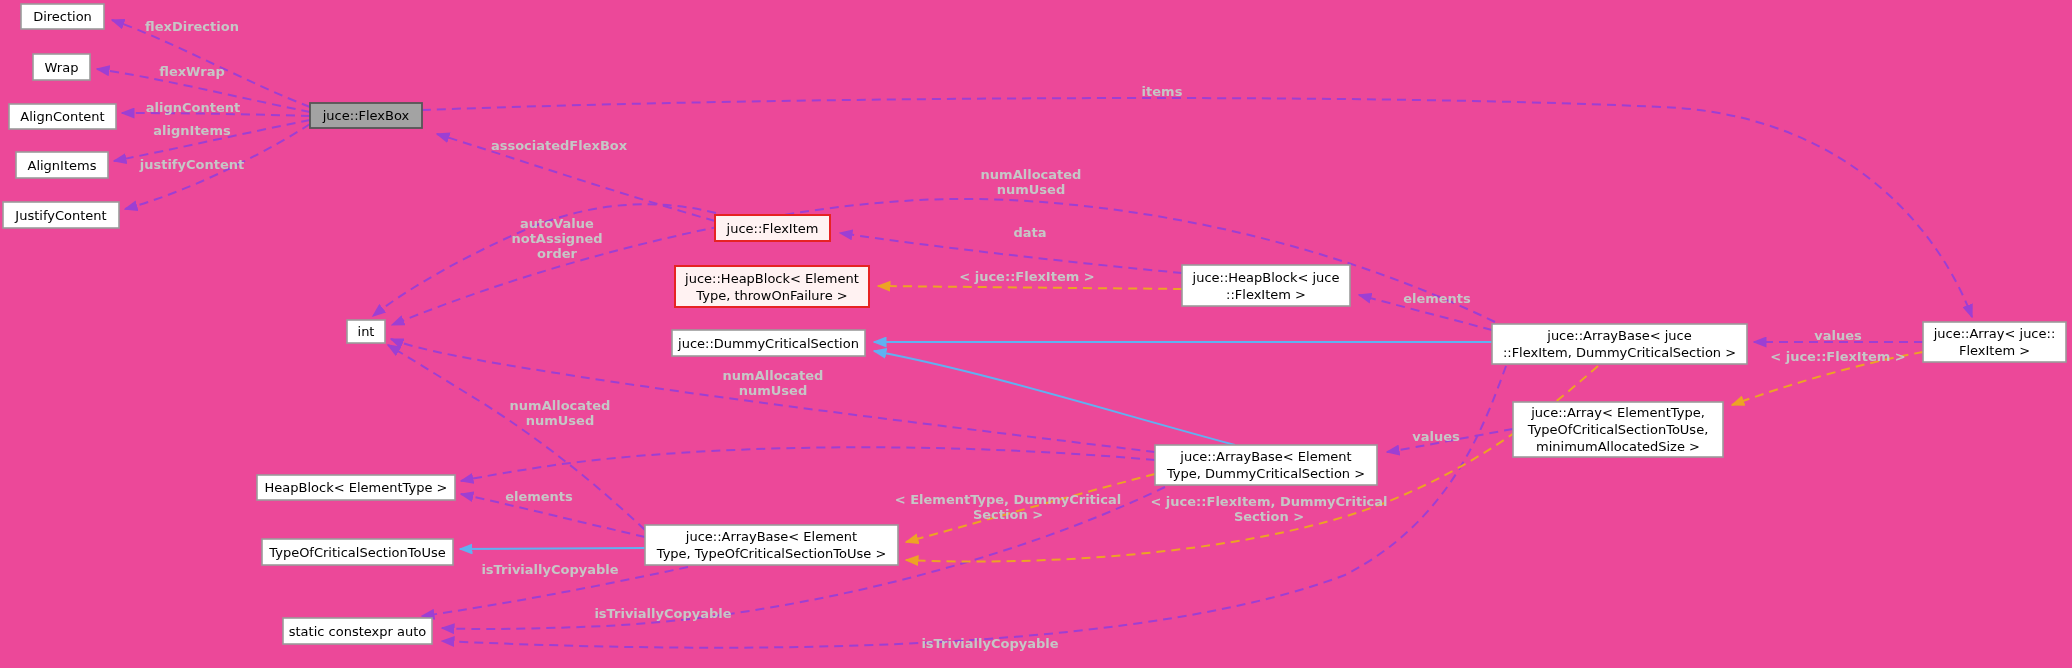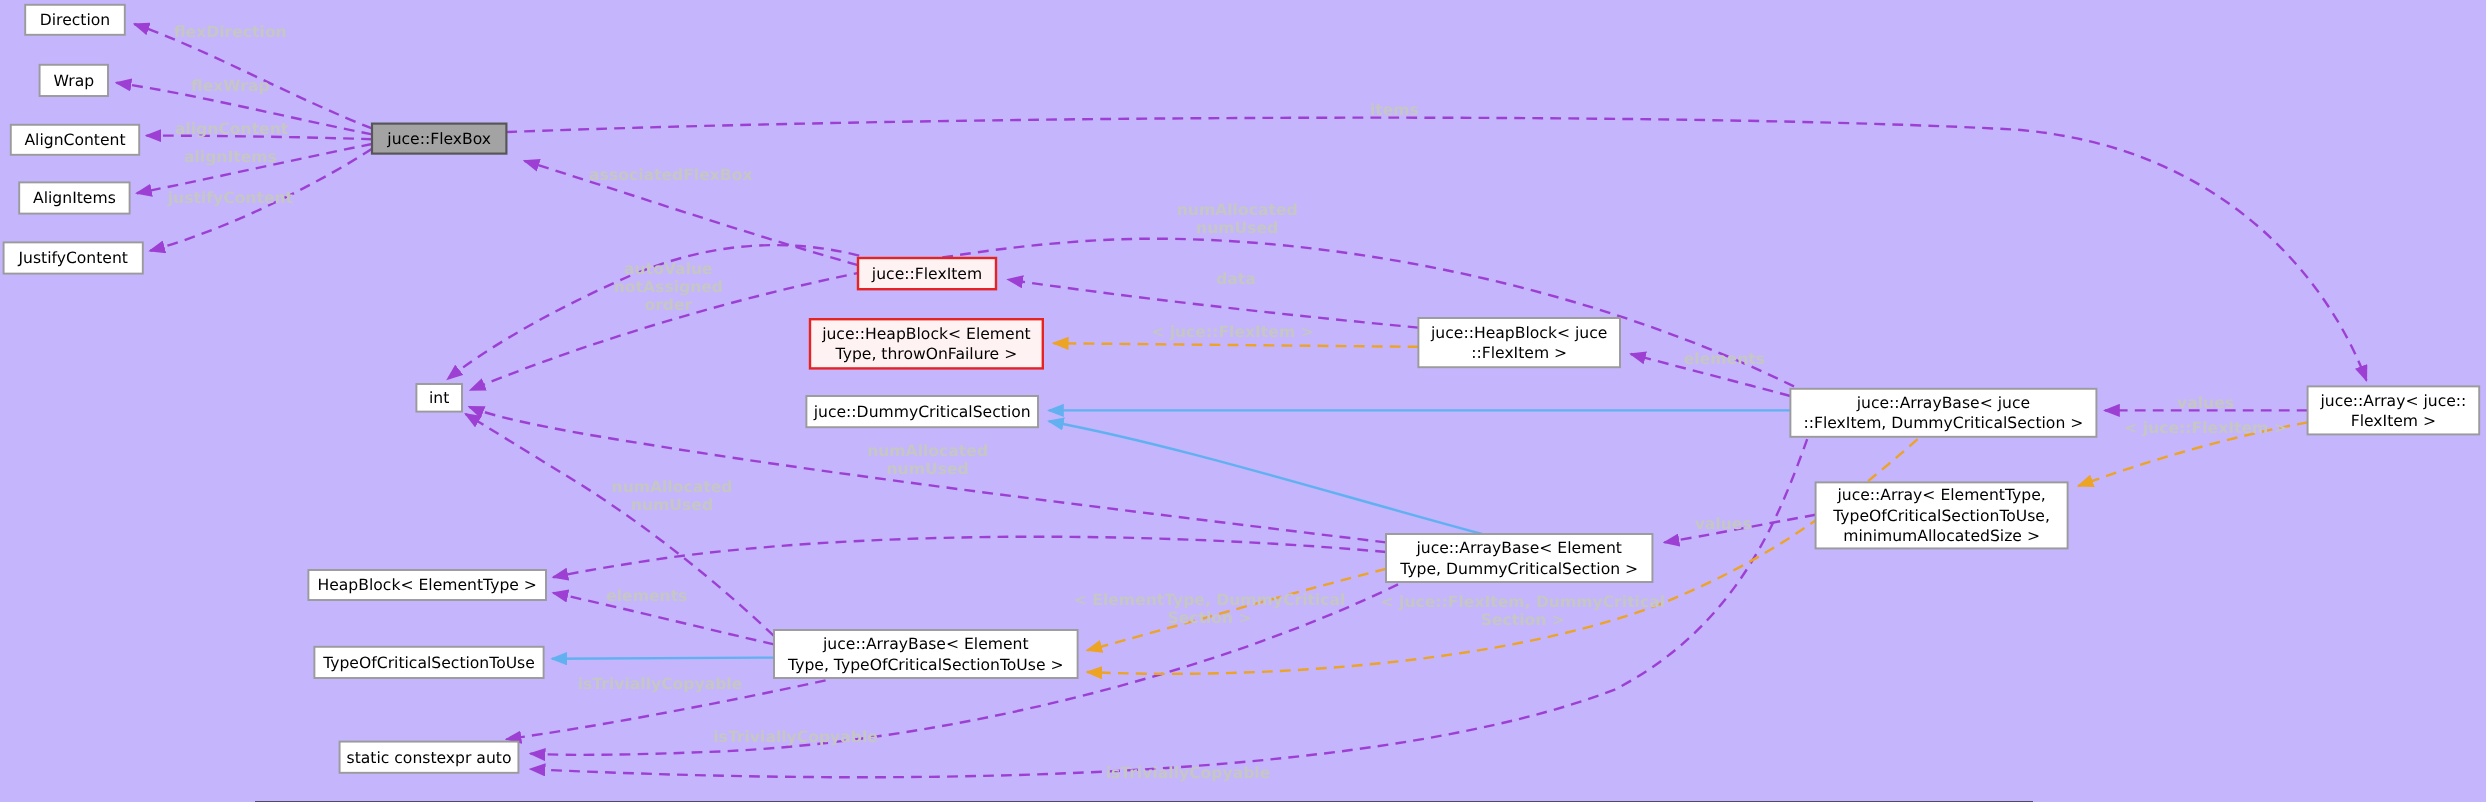--- a/index.html
+++ b/index.html
@@ -1,16 +1,16 @@
 <!DOCTYPE html>
 <html><head>
 <meta charset="utf-8">
 <style>
   html,body{margin:0;padding:0;background:#000;}
-  .canvas{position:relative;width:2072px;height:668px;background:#c4b5fd;overflow:hidden;}
+  .canvas{position:relative;width:2072px;height:668px;background:#ec4899;overflow:hidden;}
   svg{display:block;}
   .node-rect.plain{fill:#ffffff;stroke:#9b9b9b;stroke-width:1.6;}
   .node-rect.focus{fill:#a3a3a3;stroke:#565656;stroke-width:1.8;}
   .node-rect.red{fill:#fff2f2;stroke:#e62323;stroke-width:2;}
   .node-text{fill:#000;font:13px "DejaVu Sans", sans-serif;}
   .edge-label{fill:#c6c6c6;font:600 13px "DejaVu Sans", sans-serif;text-anchor:middle;}
 </style>
 </head>
 <body>
 

